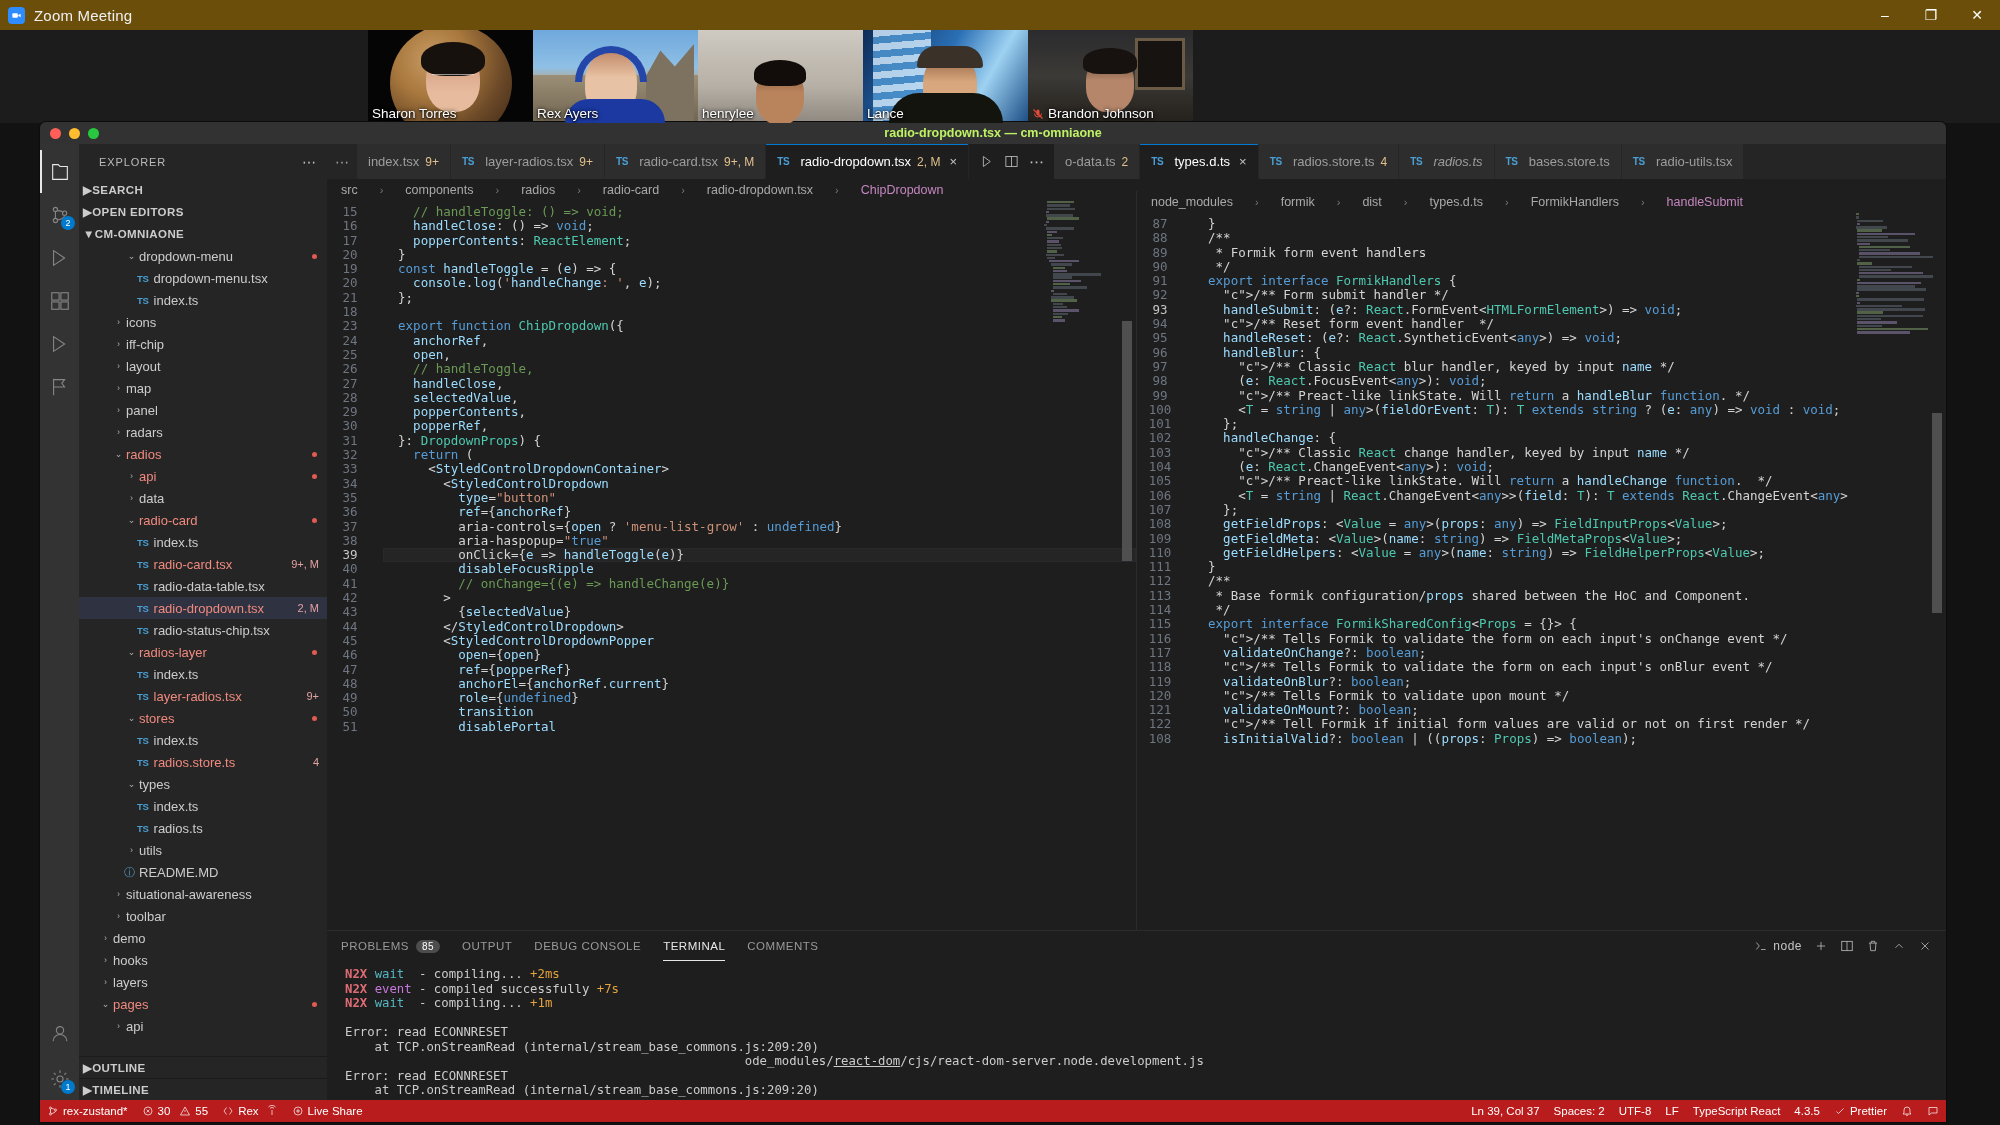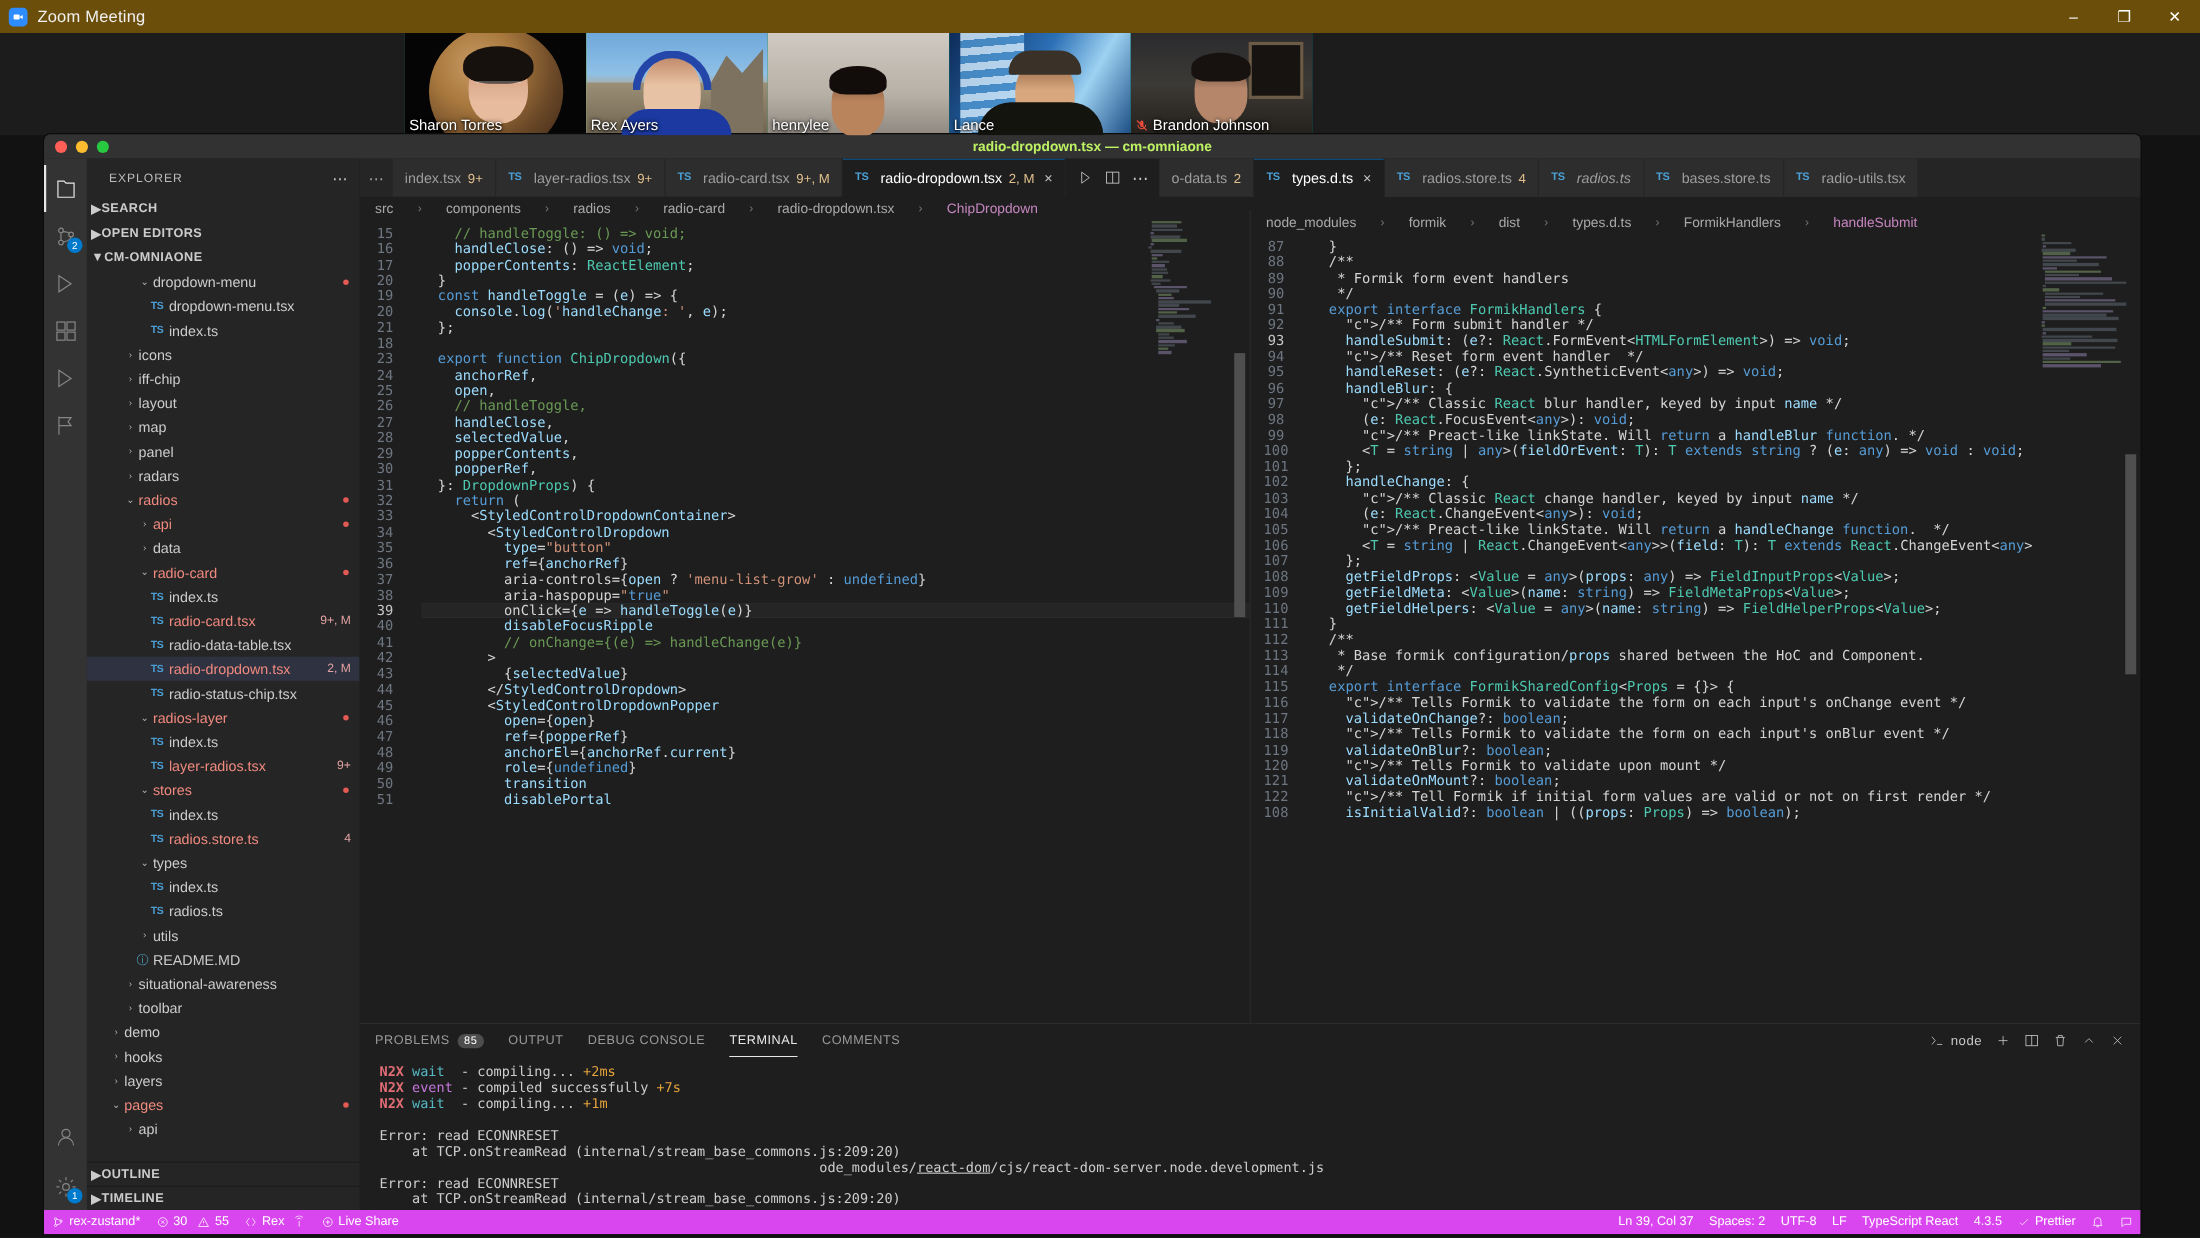--- a/index.html
+++ b/index.html
@@ -198,21 +198,21 @@
     color: #cccccc; padding: 6px 0 0 18px; white-space: pre; overflow: hidden;
   }
   .t-n2x { color: #e06c75; font-weight: bold; }
   .t-wait { color: #56b6c2; }
   .t-event { color: #c678dd; }
   .t-time { color: #e5a33d; }
   .t-link { color: #cccccc; text-decoration: underline; }
 
   
   .status {
-    position: absolute; left: 0; bottom: 0; width: 1906px; height: 22px; background: #d946ef;
+    position: absolute; left: 0; bottom: 0; width: 1906px; height: 22px; background: #b91c1c;
     display: flex; align-items: center; color: #fff; font-size: 11.5px;
   }
   .st { display: flex; align-items: center; gap: 4px; padding: 0 7px; height: 22px; white-space: nowrap; }
   .st svg { width: 12px; height: 12px; stroke: #fff; fill: none; stroke-width: 1.4; }
   .st-right { margin-left: auto; display: flex; align-items: center; }
 </style>
 </head>
 <body>
 
 <div class="root">

